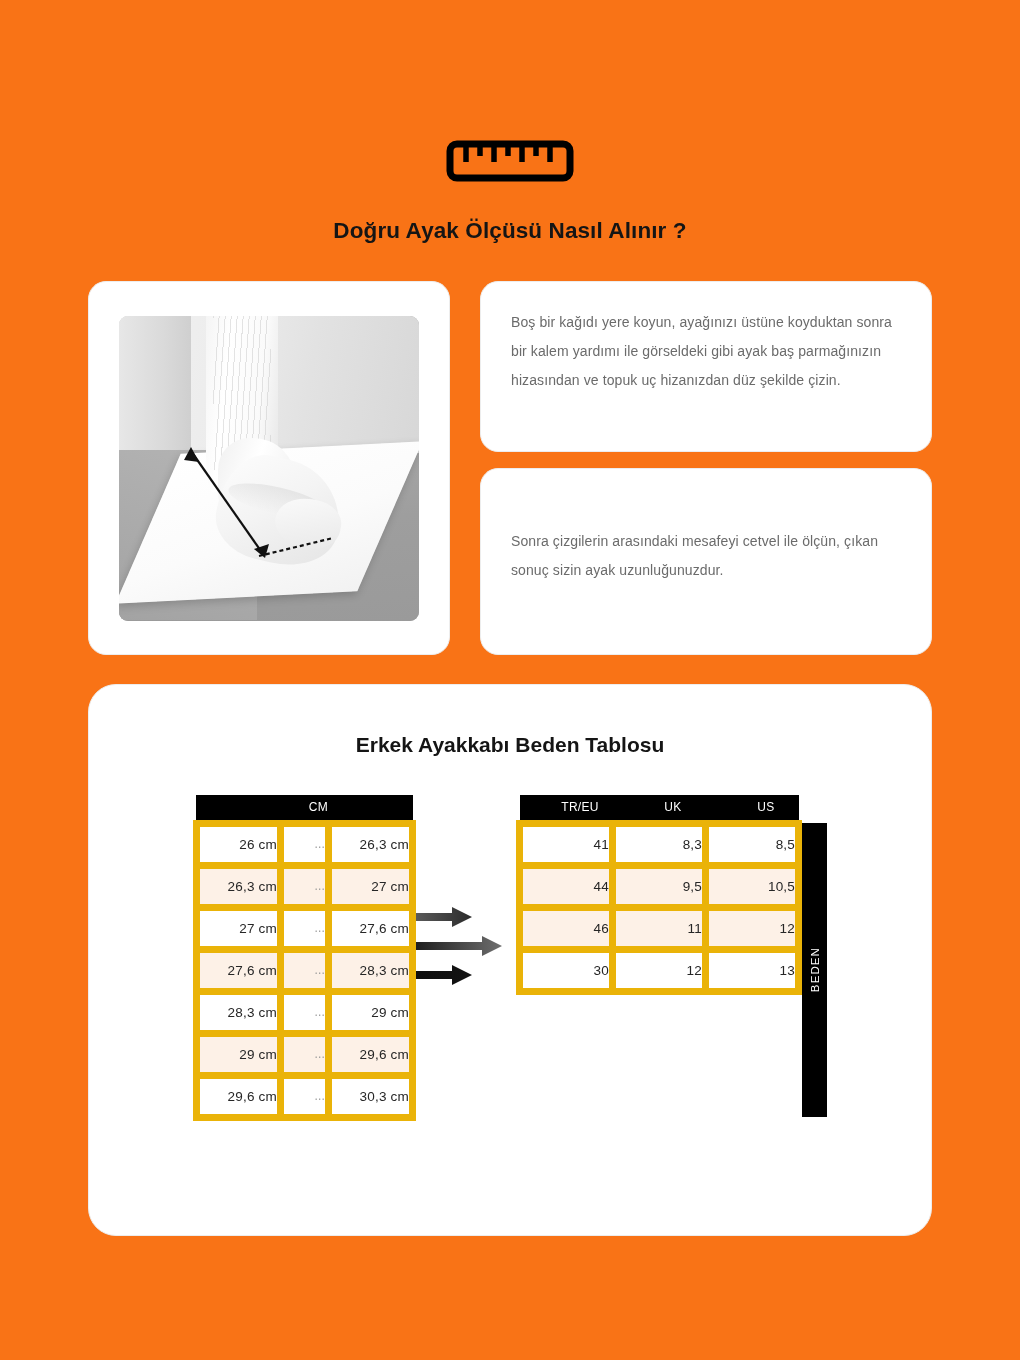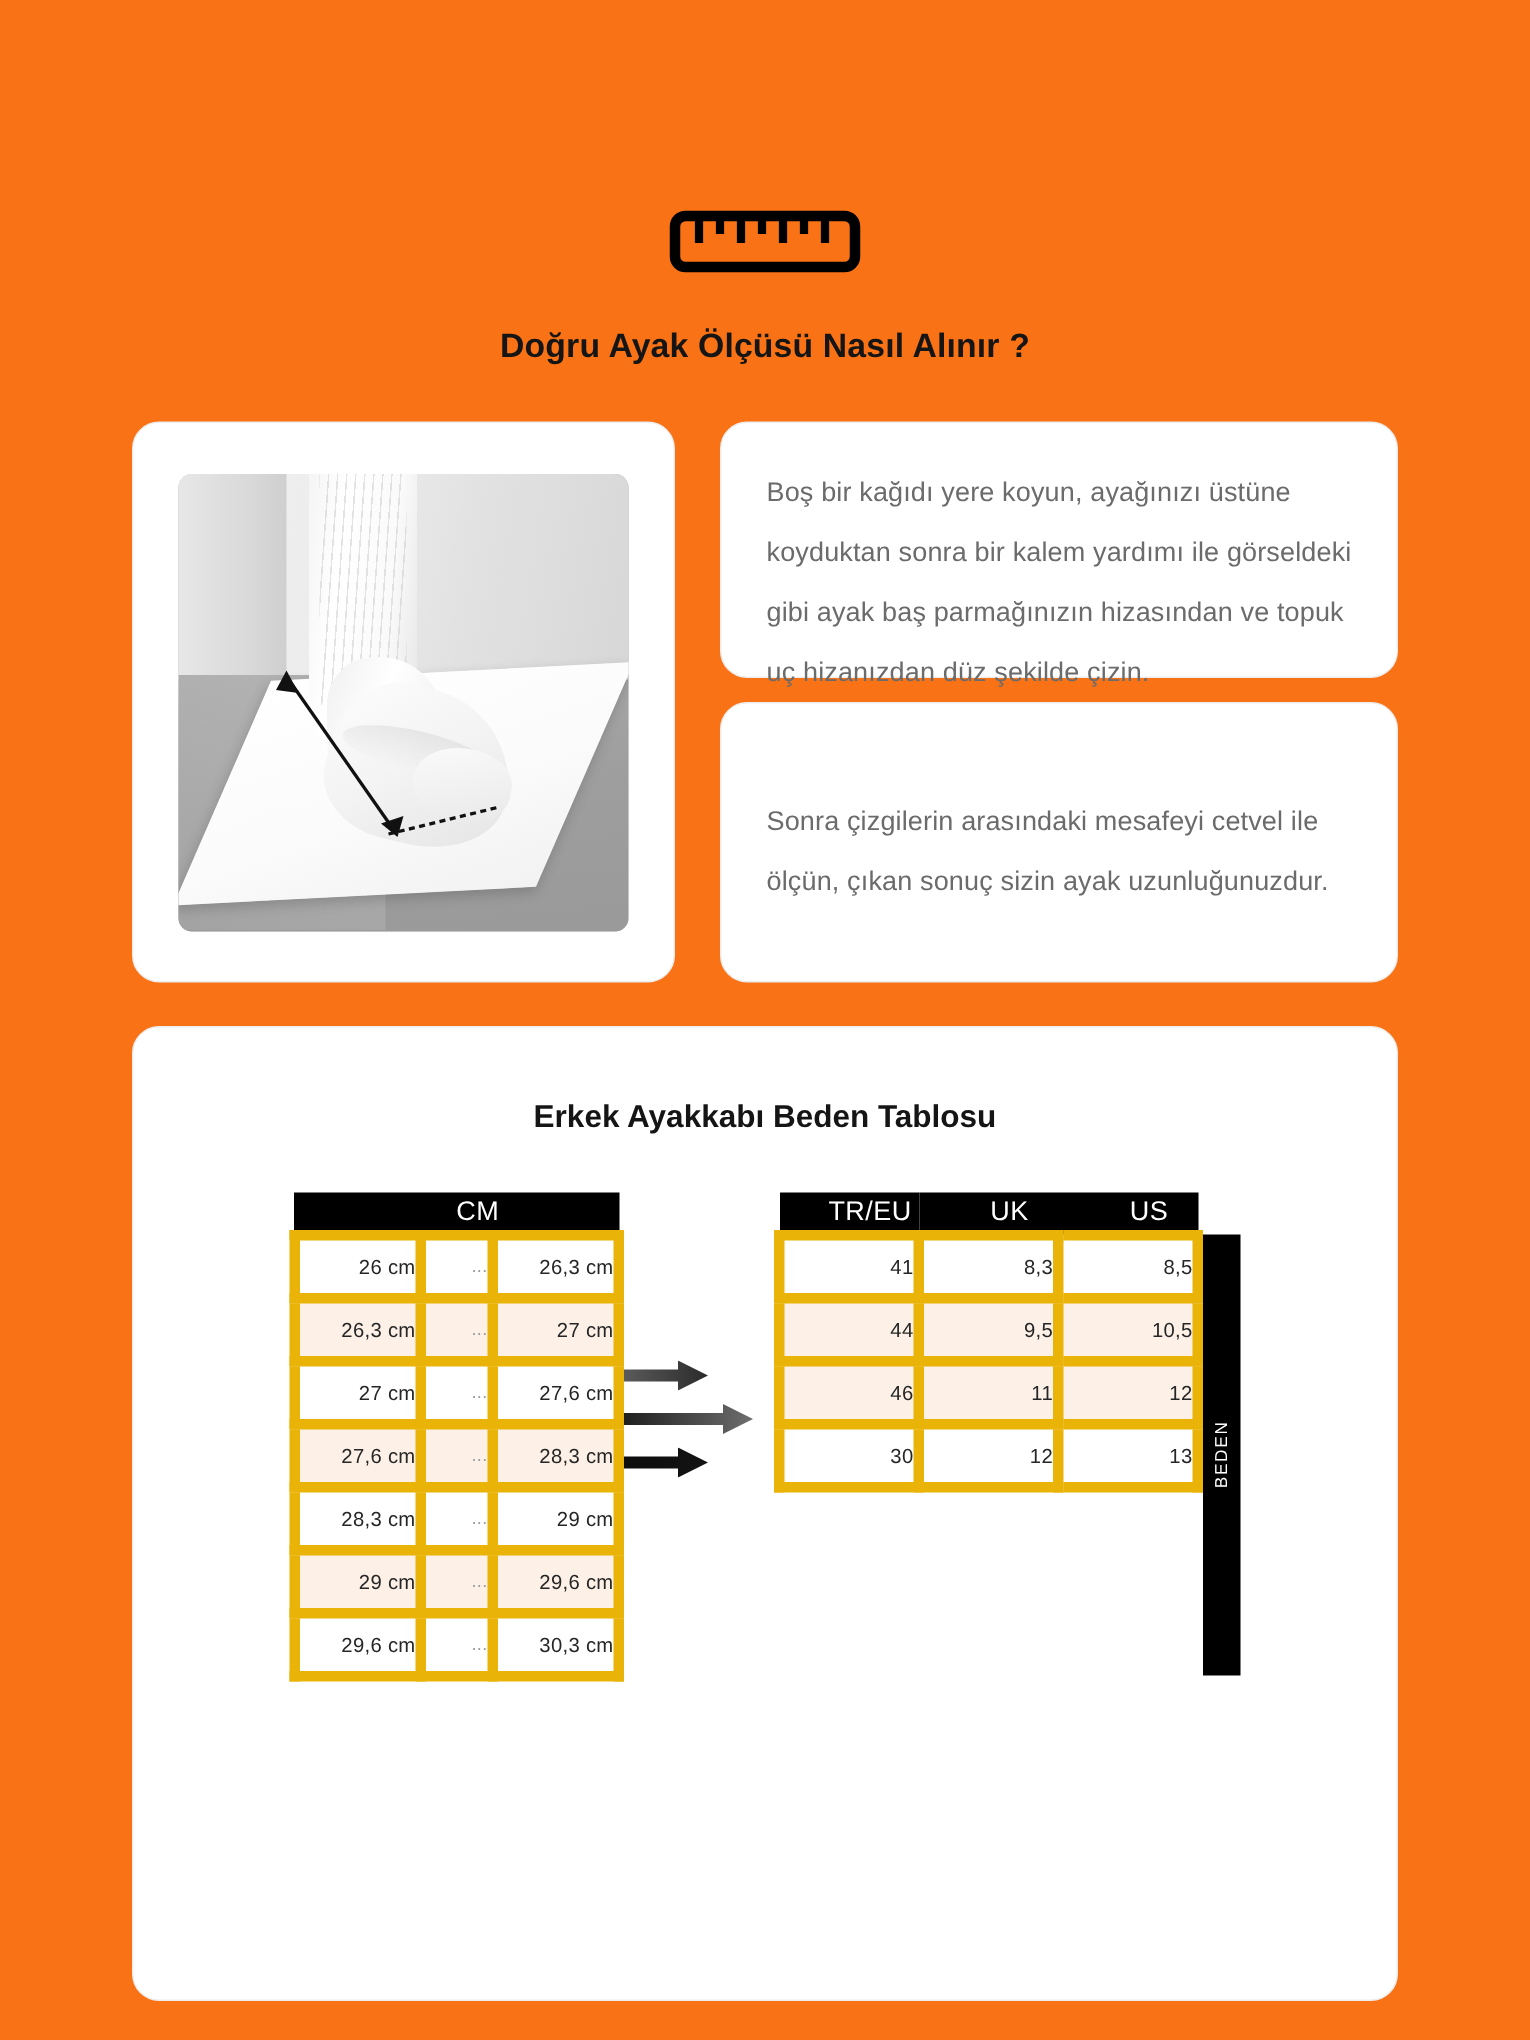--- a/index.html
+++ b/index.html
@@ -64,22 +64,22 @@
     padding: 26px 30px 20px 30px;
   }
   .text-card-2 {
     left: 480px;
     top: 468px;
     width: 452px;
     height: 187px;
     padding: 58px 30px 20px 30px;
   }
   .card-text {
-    font-size: 18px;
-    line-height: 40px;
+    font-size: 14px;
+    line-height: 29px;
     color: #6b6b6b;
     letter-spacing: 0.1px;
   }
 
   
   .photo-frame {
     position: relative;
     width: 300px;
     height: 305px;
     border-radius: 9px;
@@ -170,21 +170,22 @@
     border-radius: 50% 44% 46% 50%;
     transform: rotate(10deg);
   }
   .ph-arrow { position: absolute; left: 0; top: 0; width: 100%; height: 100%; }
 
   
   .table-card {
     left: 88px;
     top: 684px;
     width: 844px;
-    height: 650px;
+    height: 552px;
+    border-radius: 28px;
   }
   .table-title {
     position: absolute;
     left: 0; right: 0;
     top: 48px;
     text-align: center;
     font-size: 21px;
     font-weight: bold;
     color: #151515;
   }
@@ -201,21 +202,21 @@
   table.size-table {
     border-collapse: collapse;
     table-layout: fixed;
     font-size: 13.5px;
     color: #262626;
   }
   table.size-table th {
     background: #000000;
     color: #ffffff;
     font-weight: normal;
-    font-size: 18px;
+    font-size: 12px;
     height: 28px;
     letter-spacing: 0.3px;
     padding-left: 28px;
   }
   table.size-table td {
     height: 42px;
     text-align: right;
     border: 7px solid #eab308;
     background: #ffffff;
     letter-spacing: 0.2px;

